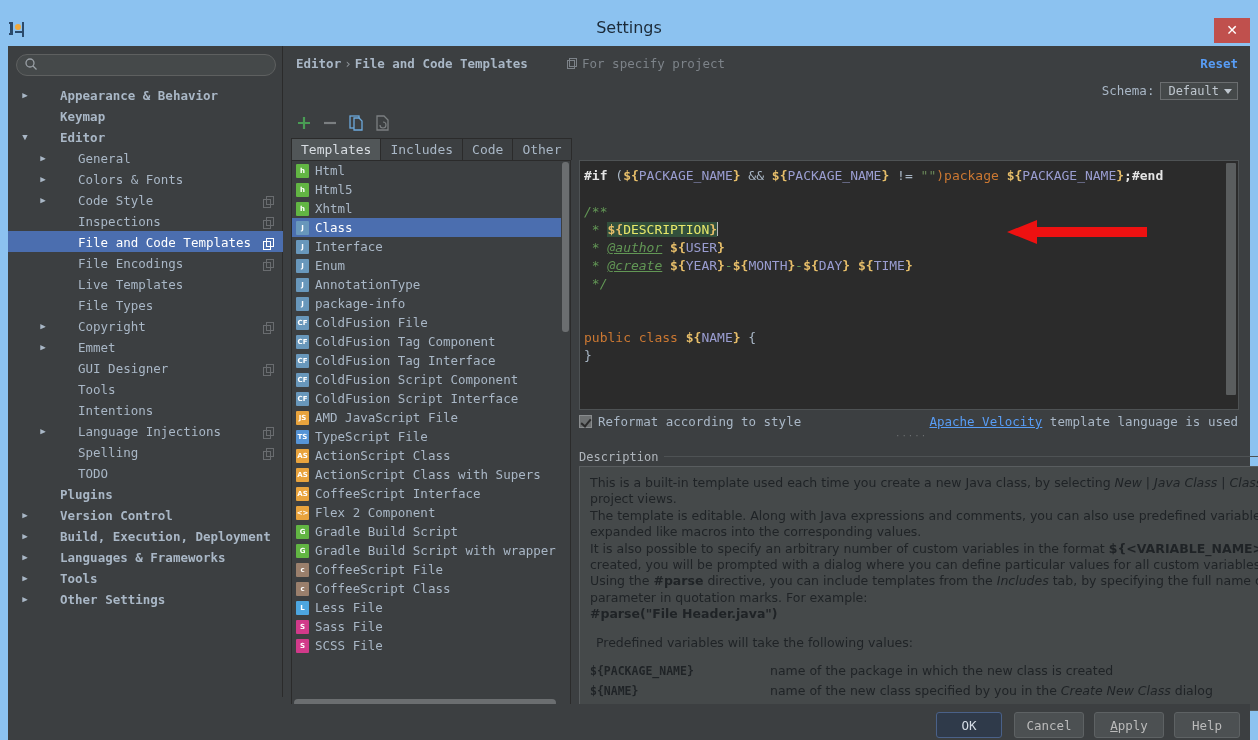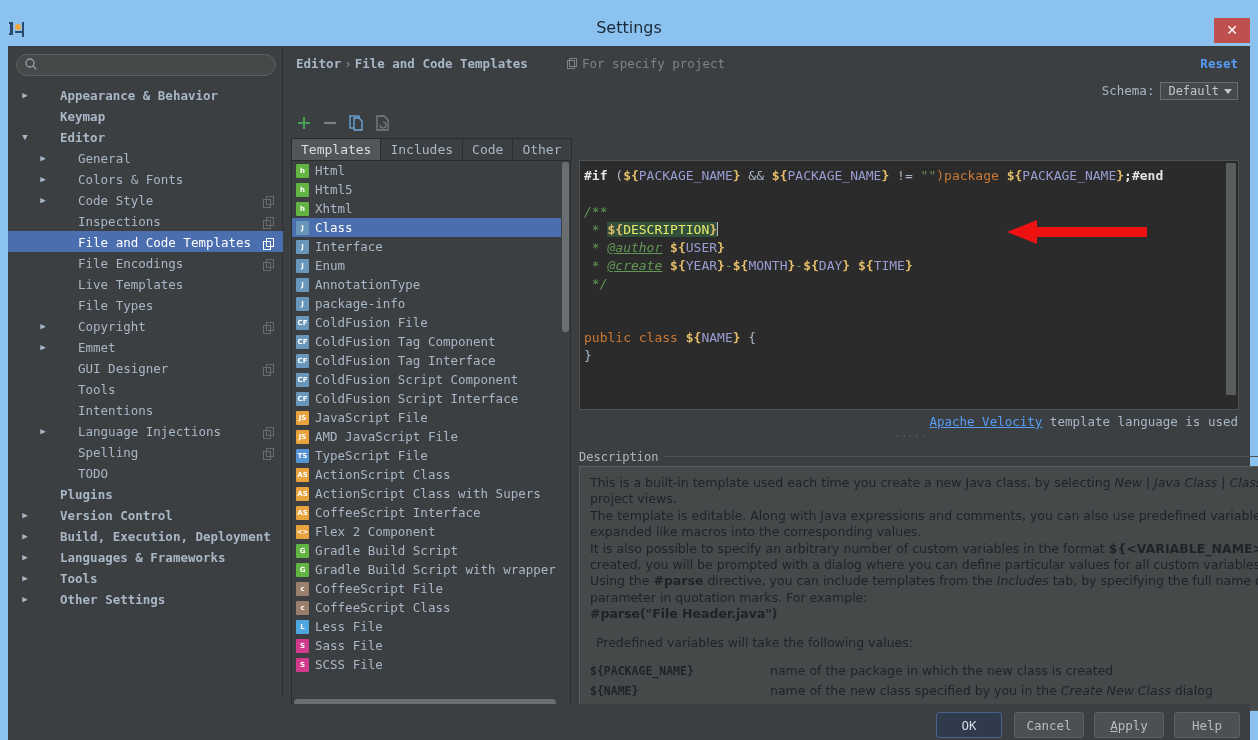--- a/index.html
+++ b/index.html
@@ -409,21 +409,20 @@
             <div class="lrow sel"><span class="fi" style="background: rgb(104, 151, 187);">J</span><span>Class</span></div>
             <div class="lrow"><span class="fi" style="background: rgb(104, 151, 187);">J</span><span>Interface</span></div>
             <div class="lrow"><span class="fi" style="background: rgb(104, 151, 187);">J</span><span>Enum</span></div>
             <div class="lrow"><span class="fi" style="background: rgb(104, 151, 187);">J</span><span>AnnotationType</span></div>
             <div class="lrow"><span class="fi" style="background: rgb(104, 151, 187);">J</span><span>package-info</span></div>
             <div class="lrow"><span class="fi" style="background: rgb(104, 151, 187);">CF</span><span>ColdFusion File</span></div>
             <div class="lrow"><span class="fi" style="background: rgb(104, 151, 187);">CF</span><span>ColdFusion Tag Component</span></div>
             <div class="lrow"><span class="fi" style="background: rgb(104, 151, 187);">CF</span><span>ColdFusion Tag Interface</span></div>
             <div class="lrow"><span class="fi" style="background: rgb(104, 151, 187);">CF</span><span>ColdFusion Script Component</span></div>
             <div class="lrow"><span class="fi" style="background: rgb(104, 151, 187);">CF</span><span>ColdFusion Script Interface</span></div>
-            <div class="lrow"><span class="fi" style="background: rgb(232, 163, 61);">JS</span><span>JavaScript File</span></div>
             <div class="lrow"><span class="fi" style="background: rgb(232, 163, 61);">JS</span><span>AMD JavaScript File</span></div>
             <div class="lrow"><span class="fi" style="background: rgb(86, 148, 214);">TS</span><span>TypeScript File</span></div>
             <div class="lrow"><span class="fi" style="background: rgb(232, 163, 61);">AS</span><span>ActionScript Class</span></div>
             <div class="lrow"><span class="fi" style="background: rgb(232, 163, 61);">AS</span><span>ActionScript Class with Supers</span></div>
             <div class="lrow"><span class="fi" style="background: rgb(232, 163, 61);">AS</span><span>CoffeeScript Interface</span></div>
             <div class="lrow"><span class="fi" style="background: rgb(232, 163, 61);">&lt;&gt;</span><span>Flex 2 Component</span></div>
             <div class="lrow"><span class="fi" style="background: rgb(98, 181, 67);">G</span><span>Gradle Build Script</span></div>
             <div class="lrow"><span class="fi" style="background: rgb(98, 181, 67);">G</span><span>Gradle Build Script with wrapper</span></div>
             <div class="lrow"><span class="fi" style="background: rgb(154, 127, 108);">c</span><span>CoffeeScript File</span></div>
             <div class="lrow"><span class="fi" style="background: rgb(154, 127, 108);">c</span><span>CoffeeScript Class</span></div>
@@ -453,20 +452,23 @@
 <span class="k-op">}</span></div>
         <div id="ed-vsb">
           <div class="thumb"></div>
         </div>
       </div>
 
       <svg id="arrow-overlay" viewBox="0 0 140 28">
         <polygon points="0,14 30,2 30,9 140,9 140,19 30,19 30,26" fill="#ee1111"></polygon>
       </svg>
 
+      <div id="reformat-row">
+        <span id="reformat-box"></span><span>Reformat according to style</span>
+      </div>
       <div id="grip">·····</div>
       <div id="velocity-row">
         <span id="velocity-link">Apache Velocity</span><span> template language is used</span>
       </div>
 
       <div id="desc-line"></div>
       <div id="desc-label">Description</div>
       <div id="desc-wrap">
         <div id="desc-body">
           <p><span>This is a built-in template used each time you create a new Java class, by selecting </span><span class="it">New | Java Class | Class</span><span> from the popup menu in one of the project views.</span></p>

